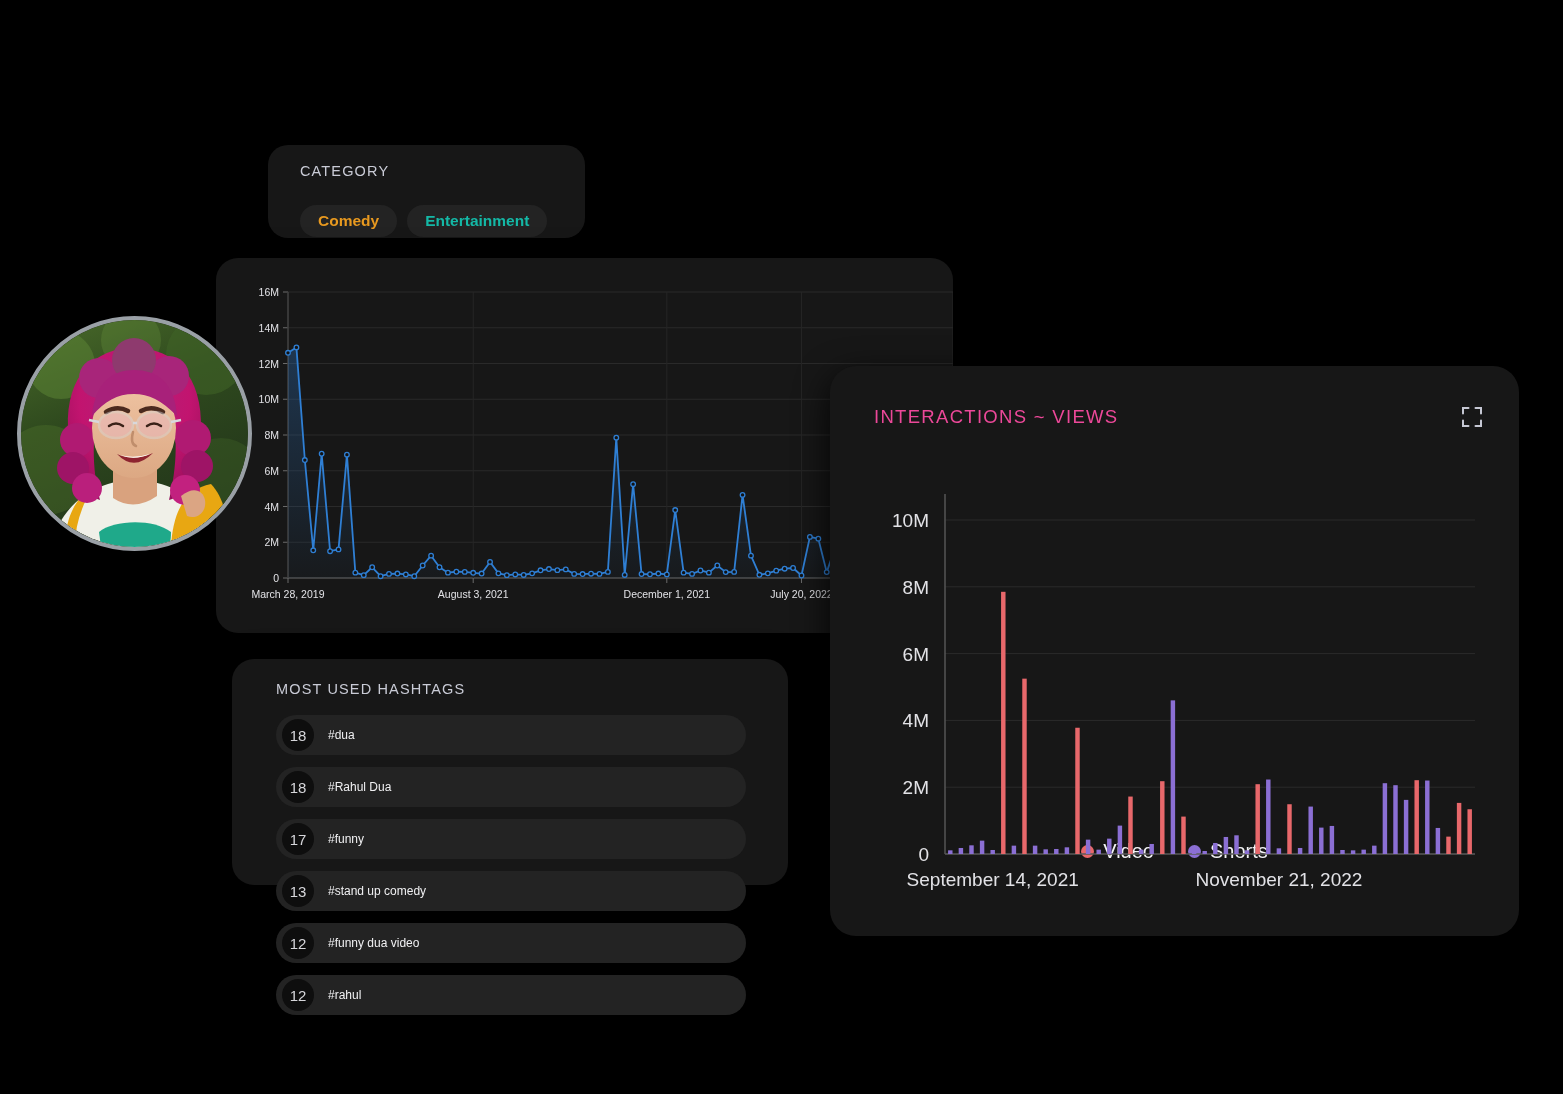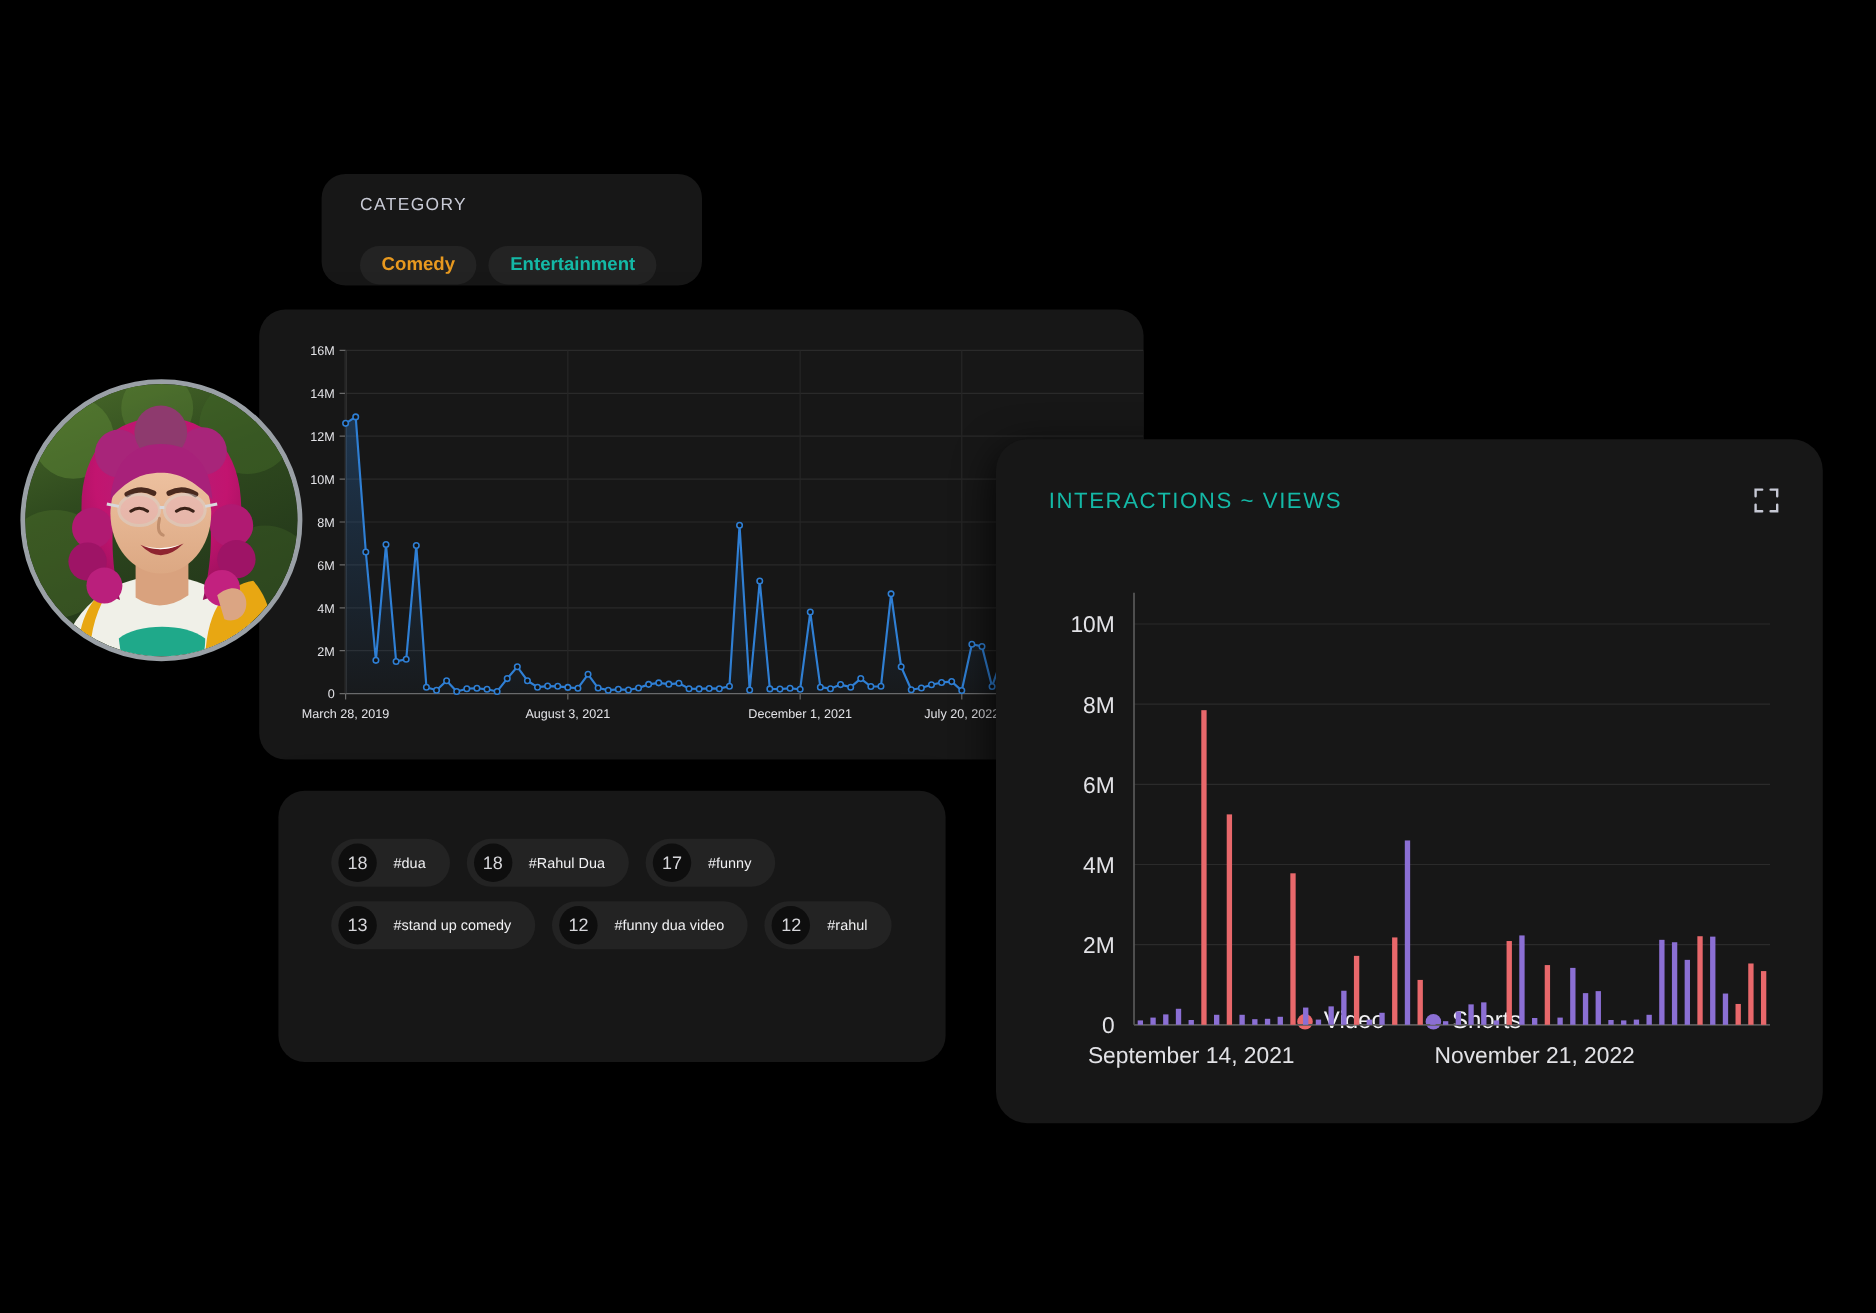--- a/index.html
+++ b/index.html
@@ -86,20 +86,21 @@
     width: 556px;
     height: 226px;
     padding: 22px 0 0 44px;
   }
   #hashtag-list {
     margin-top: 18px;
     display: flex;
     flex-wrap: wrap;
     gap: 12px 14px;
     width: 470px;
+    flex-direction: column;
   }
   .hashtag-pill {
     display: flex;
     align-items: center;
     background: #232323;
     border-radius: 22px;
     height: 40px;
     padding: 0 20px 0 6px;
     cursor: pointer;
   }
@@ -133,21 +134,21 @@
     position: absolute;
     left: 44px; top: 40px;
     right: 36px;
     display: flex;
     align-items: center;
     justify-content: space-between;
   }
   #interactions-title {
     font-size: 18.5px;
     letter-spacing: 1.3px;
-    color: #14b8a6;
+    color: #ec4899;
     text-transform: uppercase;
   }
   #expand-icon { cursor: pointer; line-height: 0; }
 
   #legend {
     position: absolute;
     left: 0; right: 0; top: 474px;
     display: flex;
     justify-content: center;
     gap: 34px;
@@ -322,20 +323,21 @@
           <circle cx="703.33" cy="317.86" r="2.3" fill="#121212" stroke="#2f7fd4" stroke-width="1.3"></circle>
           <circle cx="711.75" cy="318.03" r="2.3" fill="#121212" stroke="#2f7fd4" stroke-width="1.3"></circle>
           <circle cx="720.16" cy="318.21" r="2.3" fill="#121212" stroke="#2f7fd4" stroke-width="1.3"></circle>
           <circle cx="728.58" cy="318.39" r="2.3" fill="#121212" stroke="#2f7fd4" stroke-width="1.3"></circle>
           <circle cx="737.00" cy="318.57" r="2.3" fill="#121212" stroke="#2f7fd4" stroke-width="1.3"></circle>
         </svg>
     </div>
   </div>
 
   <div class="card" id="hashtags-card">
+    <div class="card-label">MOST USED HASHTAGS</div>
     <div id="hashtag-list">
         <div class="hashtag-pill">
           <span class="hashtag-count">18</span>
           <span class="hashtag-name">#dua</span>
         </div>
         <div class="hashtag-pill">
           <span class="hashtag-count">18</span>
           <span class="hashtag-name">#Rahul Dua</span>
         </div>
         <div class="hashtag-pill">

